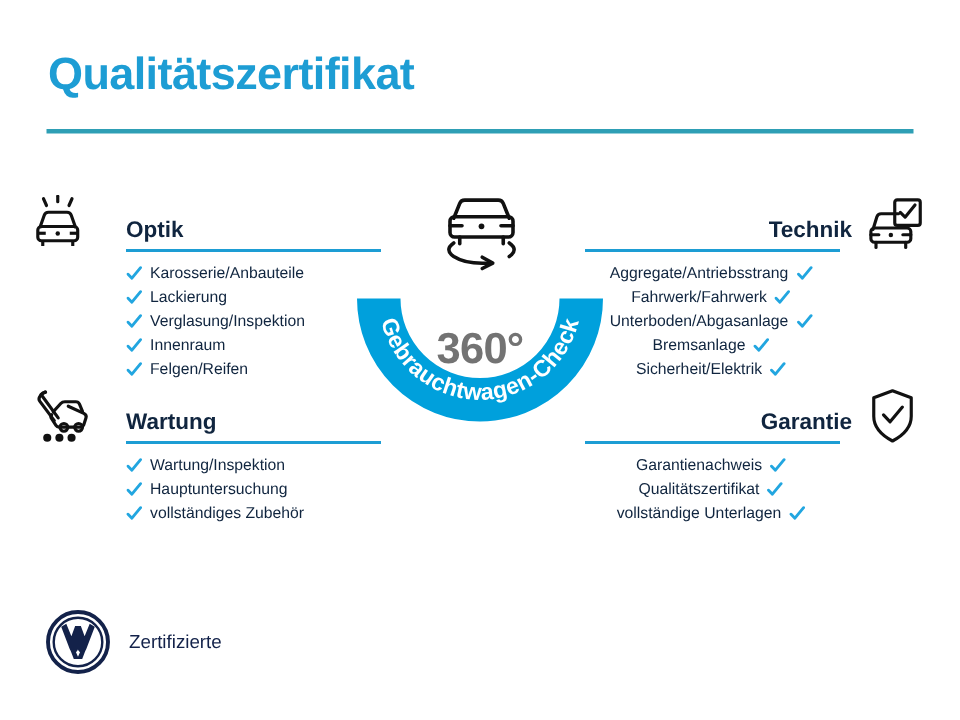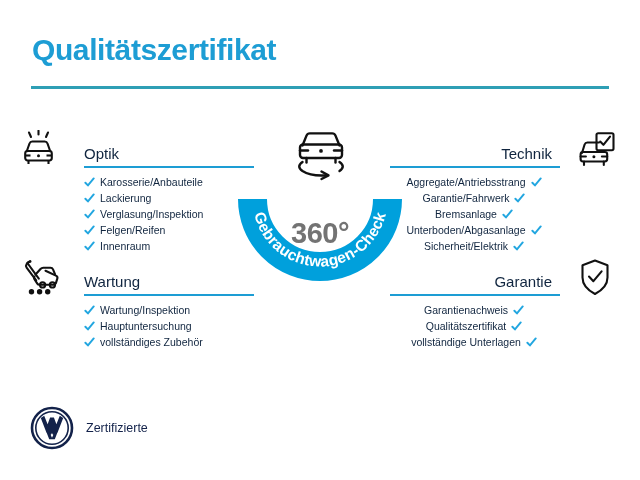--- a/index.html
+++ b/index.html
@@ -60,27 +60,27 @@
     width: 46px;
     height: 40px;
   }
   .block-left .head-icon  { left: 0; }
   .block-right .head-icon { right: 0; }
 
   .head-text {
     position: absolute;
     bottom: 12px;
     font-size: 15px;
-    font-weight: normal;
+    font-weight: bold;
     color: #10253f;
     white-space: nowrap;
     text-align: right;
   }
   .block-left .head-text  { left: 62px; }
-  .block-right .head-text { right: 66px; }
+  .block-right .head-text { right: 50px; }
 
   .head-rule {
     position: absolute;
     bottom: 6px;
     height: 2px;
     background: #1d9dd4;
   }
   .block-left .head-rule  { left: 62px; width: 170px; }
   .block-right .head-rule { right: 58px; width: 170px; }
 
@@ -218,29 +218,29 @@
             </svg>
         </span>
         <span>Verglasung/Inspektion</span>
       </li>
       <li class="check-item">
         <span class="tick">
           <svg viewBox="0 0 12 12" width="11" height="11">
               <path d="M1.5 6.3 L4.3 9.2 L10.6 1.6" fill="none" stroke="#22a6e0" stroke-width="2.1" stroke-linecap="round" stroke-linejoin="round"></path>
             </svg>
         </span>
+        <span>Innenraum</span>
+      </li>
+      <li class="check-item">
+        <span class="tick">
+          <svg viewBox="0 0 12 12" width="11" height="11">
+              <path d="M1.5 6.3 L4.3 9.2 L10.6 1.6" fill="none" stroke="#22a6e0" stroke-width="2.1" stroke-linecap="round" stroke-linejoin="round"></path>
+            </svg>
+        </span>
         <span>Felgen/Reifen</span>
-      </li>
-      <li class="check-item">
-        <span class="tick">
-          <svg viewBox="0 0 12 12" width="11" height="11">
-              <path d="M1.5 6.3 L4.3 9.2 L10.6 1.6" fill="none" stroke="#22a6e0" stroke-width="2.1" stroke-linecap="round" stroke-linejoin="round"></path>
-            </svg>
-        </span>
-        <span>Innenraum</span>
       </li>
     </ul>
   </div>
 
   <div class="block block-right" style="top:128px; width:230px;">
     <div class="block-head">
       <span class="head-icon">
         <svg viewBox="0 0 46 40" width="46" height="40">
           <g fill="none" stroke="#111111" stroke-width="2.1" stroke-linejoin="round" stroke-linecap="round">
             <path d="M10 23 L12.6 14.5 Q13.3 12.5 15.4 12.5 L27 12.5"></path>
@@ -266,37 +266,37 @@
             </svg>
         </span>
         <span>Aggregate/Antriebsstrang</span>
       </li>
       <li class="check-item">
         <span class="tick">
           <svg viewBox="0 0 12 12" width="11" height="11">
               <path d="M1.5 6.3 L4.3 9.2 L10.6 1.6" fill="none" stroke="#22a6e0" stroke-width="2.1" stroke-linecap="round" stroke-linejoin="round"></path>
             </svg>
         </span>
-        <span>Garantie/Fahrwerk</span>
+        <span>Fahrwerk/Fahrwerk</span>
+      </li>
+      <li class="check-item">
+        <span class="tick">
+          <svg viewBox="0 0 12 12" width="11" height="11">
+              <path d="M1.5 6.3 L4.3 9.2 L10.6 1.6" fill="none" stroke="#22a6e0" stroke-width="2.1" stroke-linecap="round" stroke-linejoin="round"></path>
+            </svg>
+        </span>
+        <span>Unterboden/Abgasanlage</span>
       </li>
       <li class="check-item">
         <span class="tick">
           <svg viewBox="0 0 12 12" width="11" height="11">
               <path d="M1.5 6.3 L4.3 9.2 L10.6 1.6" fill="none" stroke="#22a6e0" stroke-width="2.1" stroke-linecap="round" stroke-linejoin="round"></path>
             </svg>
         </span>
         <span>Bremsanlage</span>
-      </li>
-      <li class="check-item">
-        <span class="tick">
-          <svg viewBox="0 0 12 12" width="11" height="11">
-              <path d="M1.5 6.3 L4.3 9.2 L10.6 1.6" fill="none" stroke="#22a6e0" stroke-width="2.1" stroke-linecap="round" stroke-linejoin="round"></path>
-            </svg>
-        </span>
-        <span>Unterboden/Abgasanlage</span>
       </li>
       <li class="check-item">
         <span class="tick">
           <svg viewBox="0 0 12 12" width="11" height="11">
               <path d="M1.5 6.3 L4.3 9.2 L10.6 1.6" fill="none" stroke="#22a6e0" stroke-width="2.1" stroke-linecap="round" stroke-linejoin="round"></path>
             </svg>
         </span>
         <span>Sicherheit/Elektrik</span>
       </li>
     </ul>

